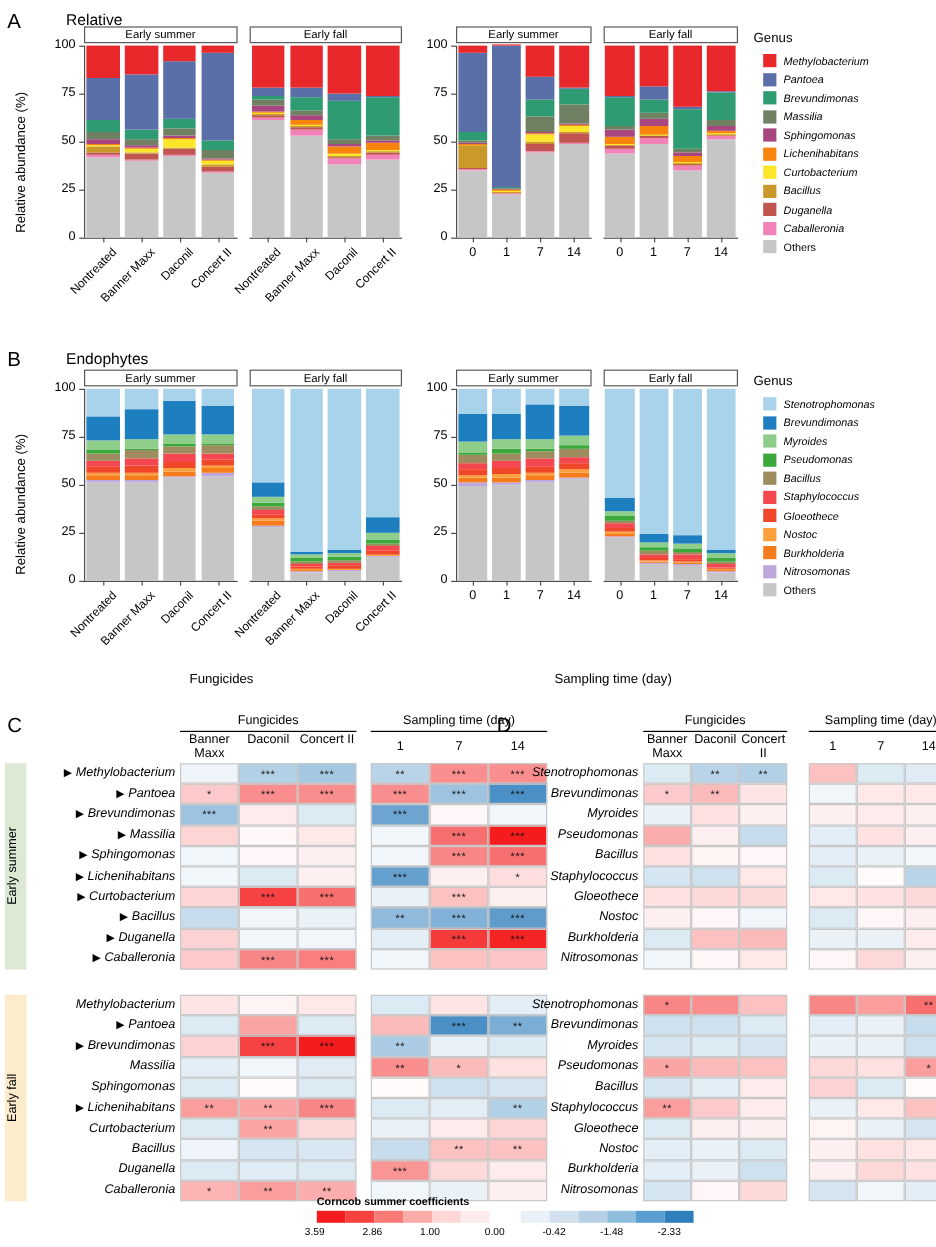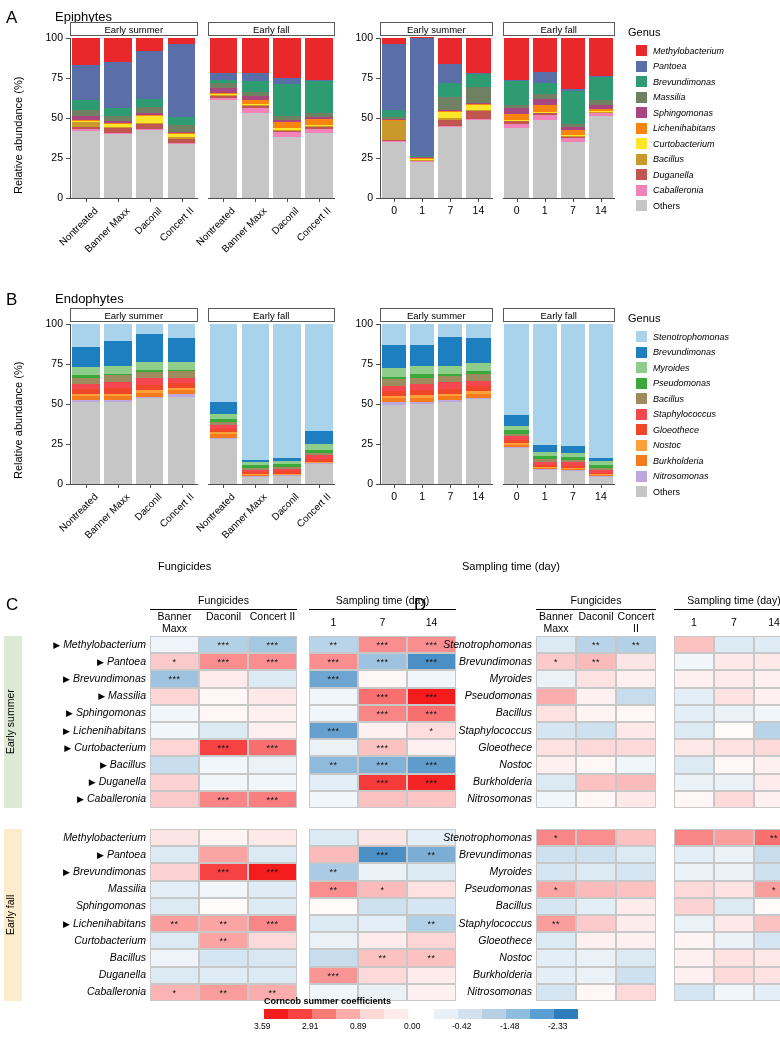--- a/index.html
+++ b/index.html
@@ -20,21 +20,21 @@
   .hdr{font-size:10.5px;text-align:center;}
   .sidelbl{writing-mode:vertical-rl;transform:rotate(180deg);text-align:center;font-size:10.5px;}
   .scalelbl{font-size:8.5px;}
   .ylab{writing-mode:vertical-rl;transform:rotate(180deg);font-size:11px;text-align:center;}
   .xrot{font-size:10px;transform:rotate(-45deg);transform-origin:right top;white-space:nowrap;text-align:right;position:absolute;}
 </style>
 </head>
 <body>
 
 <div class="abs panel-letter" style="left:6px;top:8px;">A</div>
-<div class="abs panel-title" style="left:55px;top:9px;">Epiphytes</div>
+<div class="abs panel-title" style="left:55px;top:9px;">Relative</div>
 <div class="abs ylab" style="left:12px;top:60px;height:150px;width:14px;">Relative abundance (%)</div>
 <div class="abs" id="A-left" style="left: 40px; top: 22px; width: 295px; height: 200px; position: absolute;">
     <div class="abs tick" style="left:0;width:23px;text-align:right;top:9px;">100</div>
     <div class="abs axisline" style="left:26px;top:16px;width:4px;height:1px;"></div>
     <div class="abs tick" style="left:0;width:23px;text-align:right;top:49px;">75</div>
     <div class="abs axisline" style="left:26px;top:56px;width:4px;height:1px;"></div>
     <div class="abs tick" style="left:0;width:23px;text-align:right;top:89px;">50</div>
     <div class="abs axisline" style="left:26px;top:96px;width:4px;height:1px;"></div>
     <div class="abs tick" style="left:0;width:23px;text-align:right;top:129px;">25</div>
     <div class="abs axisline" style="left:26px;top:136px;width:4px;height:1px;"></div>
@@ -996,19 +996,19 @@
     <div class="abs" style="left:72px;top:13px;width:24px;height:10px;background:#fcadaa;"></div>
     <div class="abs" style="left:96px;top:13px;width:24px;height:10px;background:#fdd8d6;"></div>
     <div class="abs" style="left:120px;top:13px;width:24px;height:10px;background:#fdeceb;"></div>
     <div class="abs" style="left:170px;top:13px;width:24px;height:10px;background:#eaf0f7;"></div>
     <div class="abs" style="left:194px;top:13px;width:24px;height:10px;background:#d3e1ef;"></div>
     <div class="abs" style="left:218px;top:13px;width:24px;height:10px;background:#b7d0e6;"></div>
     <div class="abs" style="left:242px;top:13px;width:24px;height:10px;background:#8ebdde;"></div>
     <div class="abs" style="left:266px;top:13px;width:24px;height:10px;background:#5a9ed2;"></div>
     <div class="abs" style="left:290px;top:13px;width:24px;height:10px;background:#2e7ebc;"></div>
     <div class="abs scalelbl" style="left:-10px;top:25px;width:42px;text-align:left;">3.59</div>
-    <div class="abs scalelbl" style="left:38px;top:25px;width:42px;text-align:left;">2.91</div>
-    <div class="abs scalelbl" style="left:86px;top:25px;width:42px;text-align:left;">0.89</div>
+    <div class="abs scalelbl" style="left:38px;top:25px;width:42px;text-align:left;">2.86</div>
+    <div class="abs scalelbl" style="left:86px;top:25px;width:42px;text-align:left;">1.00</div>
     <div class="abs scalelbl" style="left:140px;top:25px;width:42px;text-align:left;">0.00</div>
     <div class="abs scalelbl" style="left:188px;top:25px;width:42px;text-align:left;">-0.42</div>
     <div class="abs scalelbl" style="left:236px;top:25px;width:42px;text-align:left;">-1.48</div>
     <div class="abs scalelbl" style="left:284px;top:25px;width:42px;text-align:left;">-2.33</div>
   </div>
 
 </body></html>

